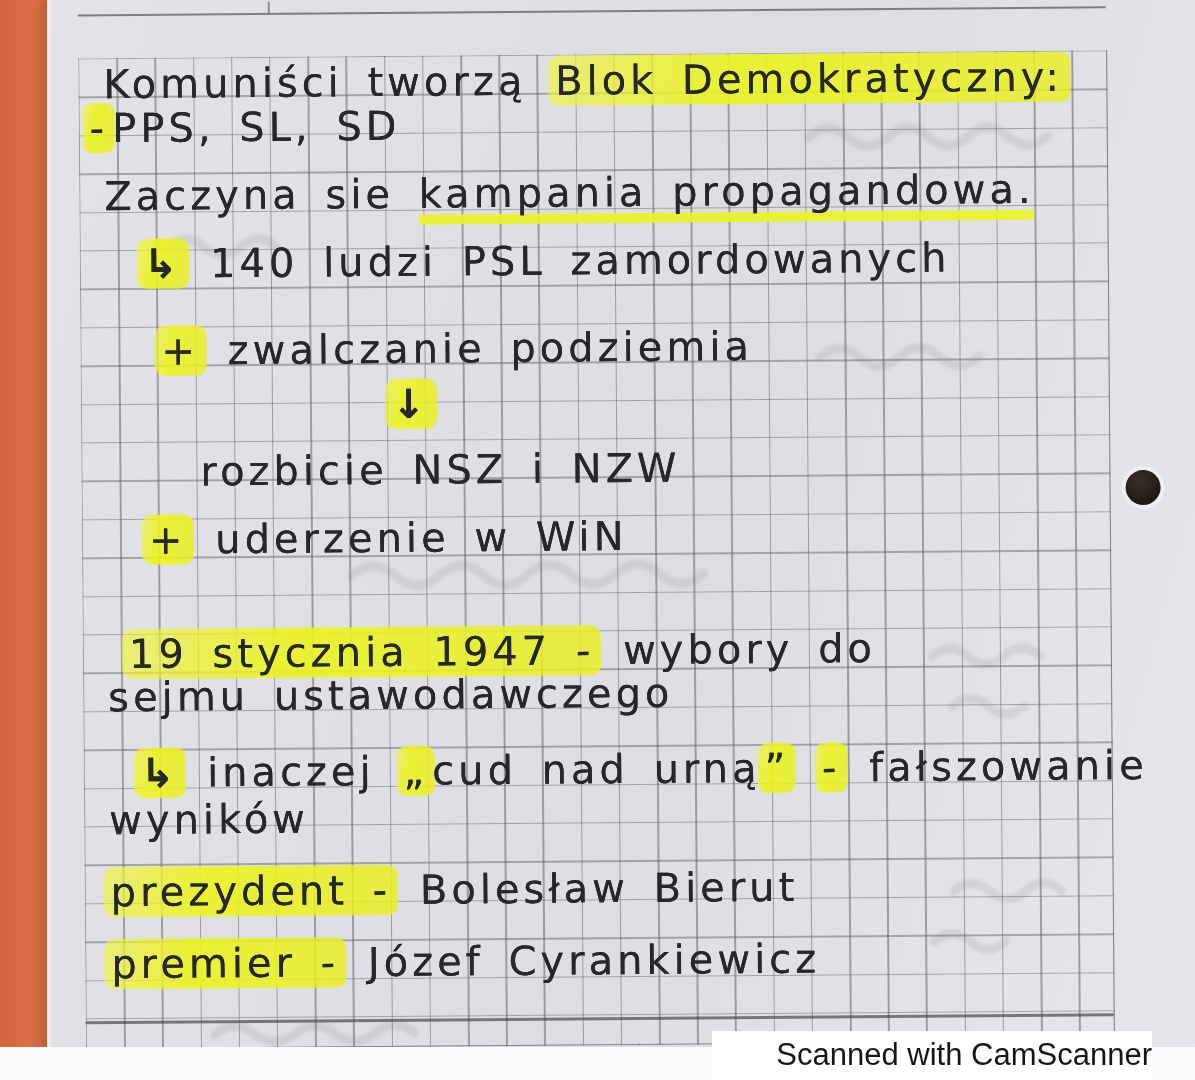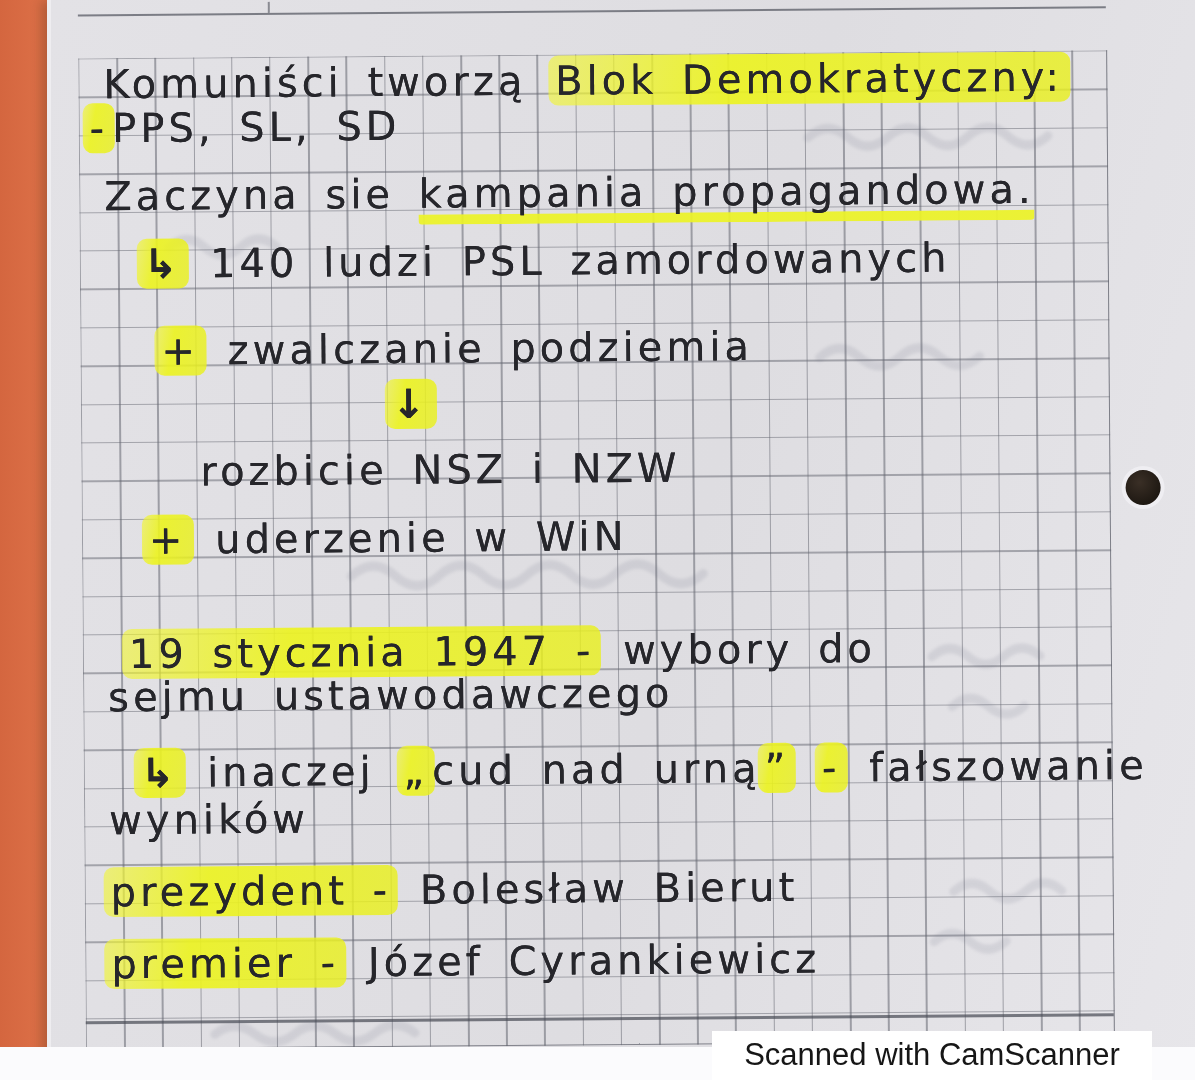--- a/index.html
+++ b/index.html
@@ -69,21 +69,21 @@
   }
   .arrow{font-weight:bold;}
   
   .ghosts{position:absolute;left:0;top:0;width:100%;height:100%;opacity:.12;filter:blur(1.5px);}
   
   .scan-band{
     position:absolute;left:0;bottom:0;width:1195px;height:33px;background:#fbfbfd;
   }
   .watermark-label{
     position:absolute;left:712px;top:1031px;width:440px;height:49px;
-    background:#ffffff;display:flex;align-items:flex-start;justify-content:center;
+    background:#ffffff;display:flex;align-items:flex-start;justify-content:flex-end;
   }
   .watermark-text{
     font-family:"Liberation Sans",sans-serif;font-size:31px;line-height:40px;
     color:#161616;letter-spacing:0;white-space:nowrap;margin-top:4px;
   }
 </style>
 </head>
 <body>
 
 <div class="orange-backdrop"></div>

